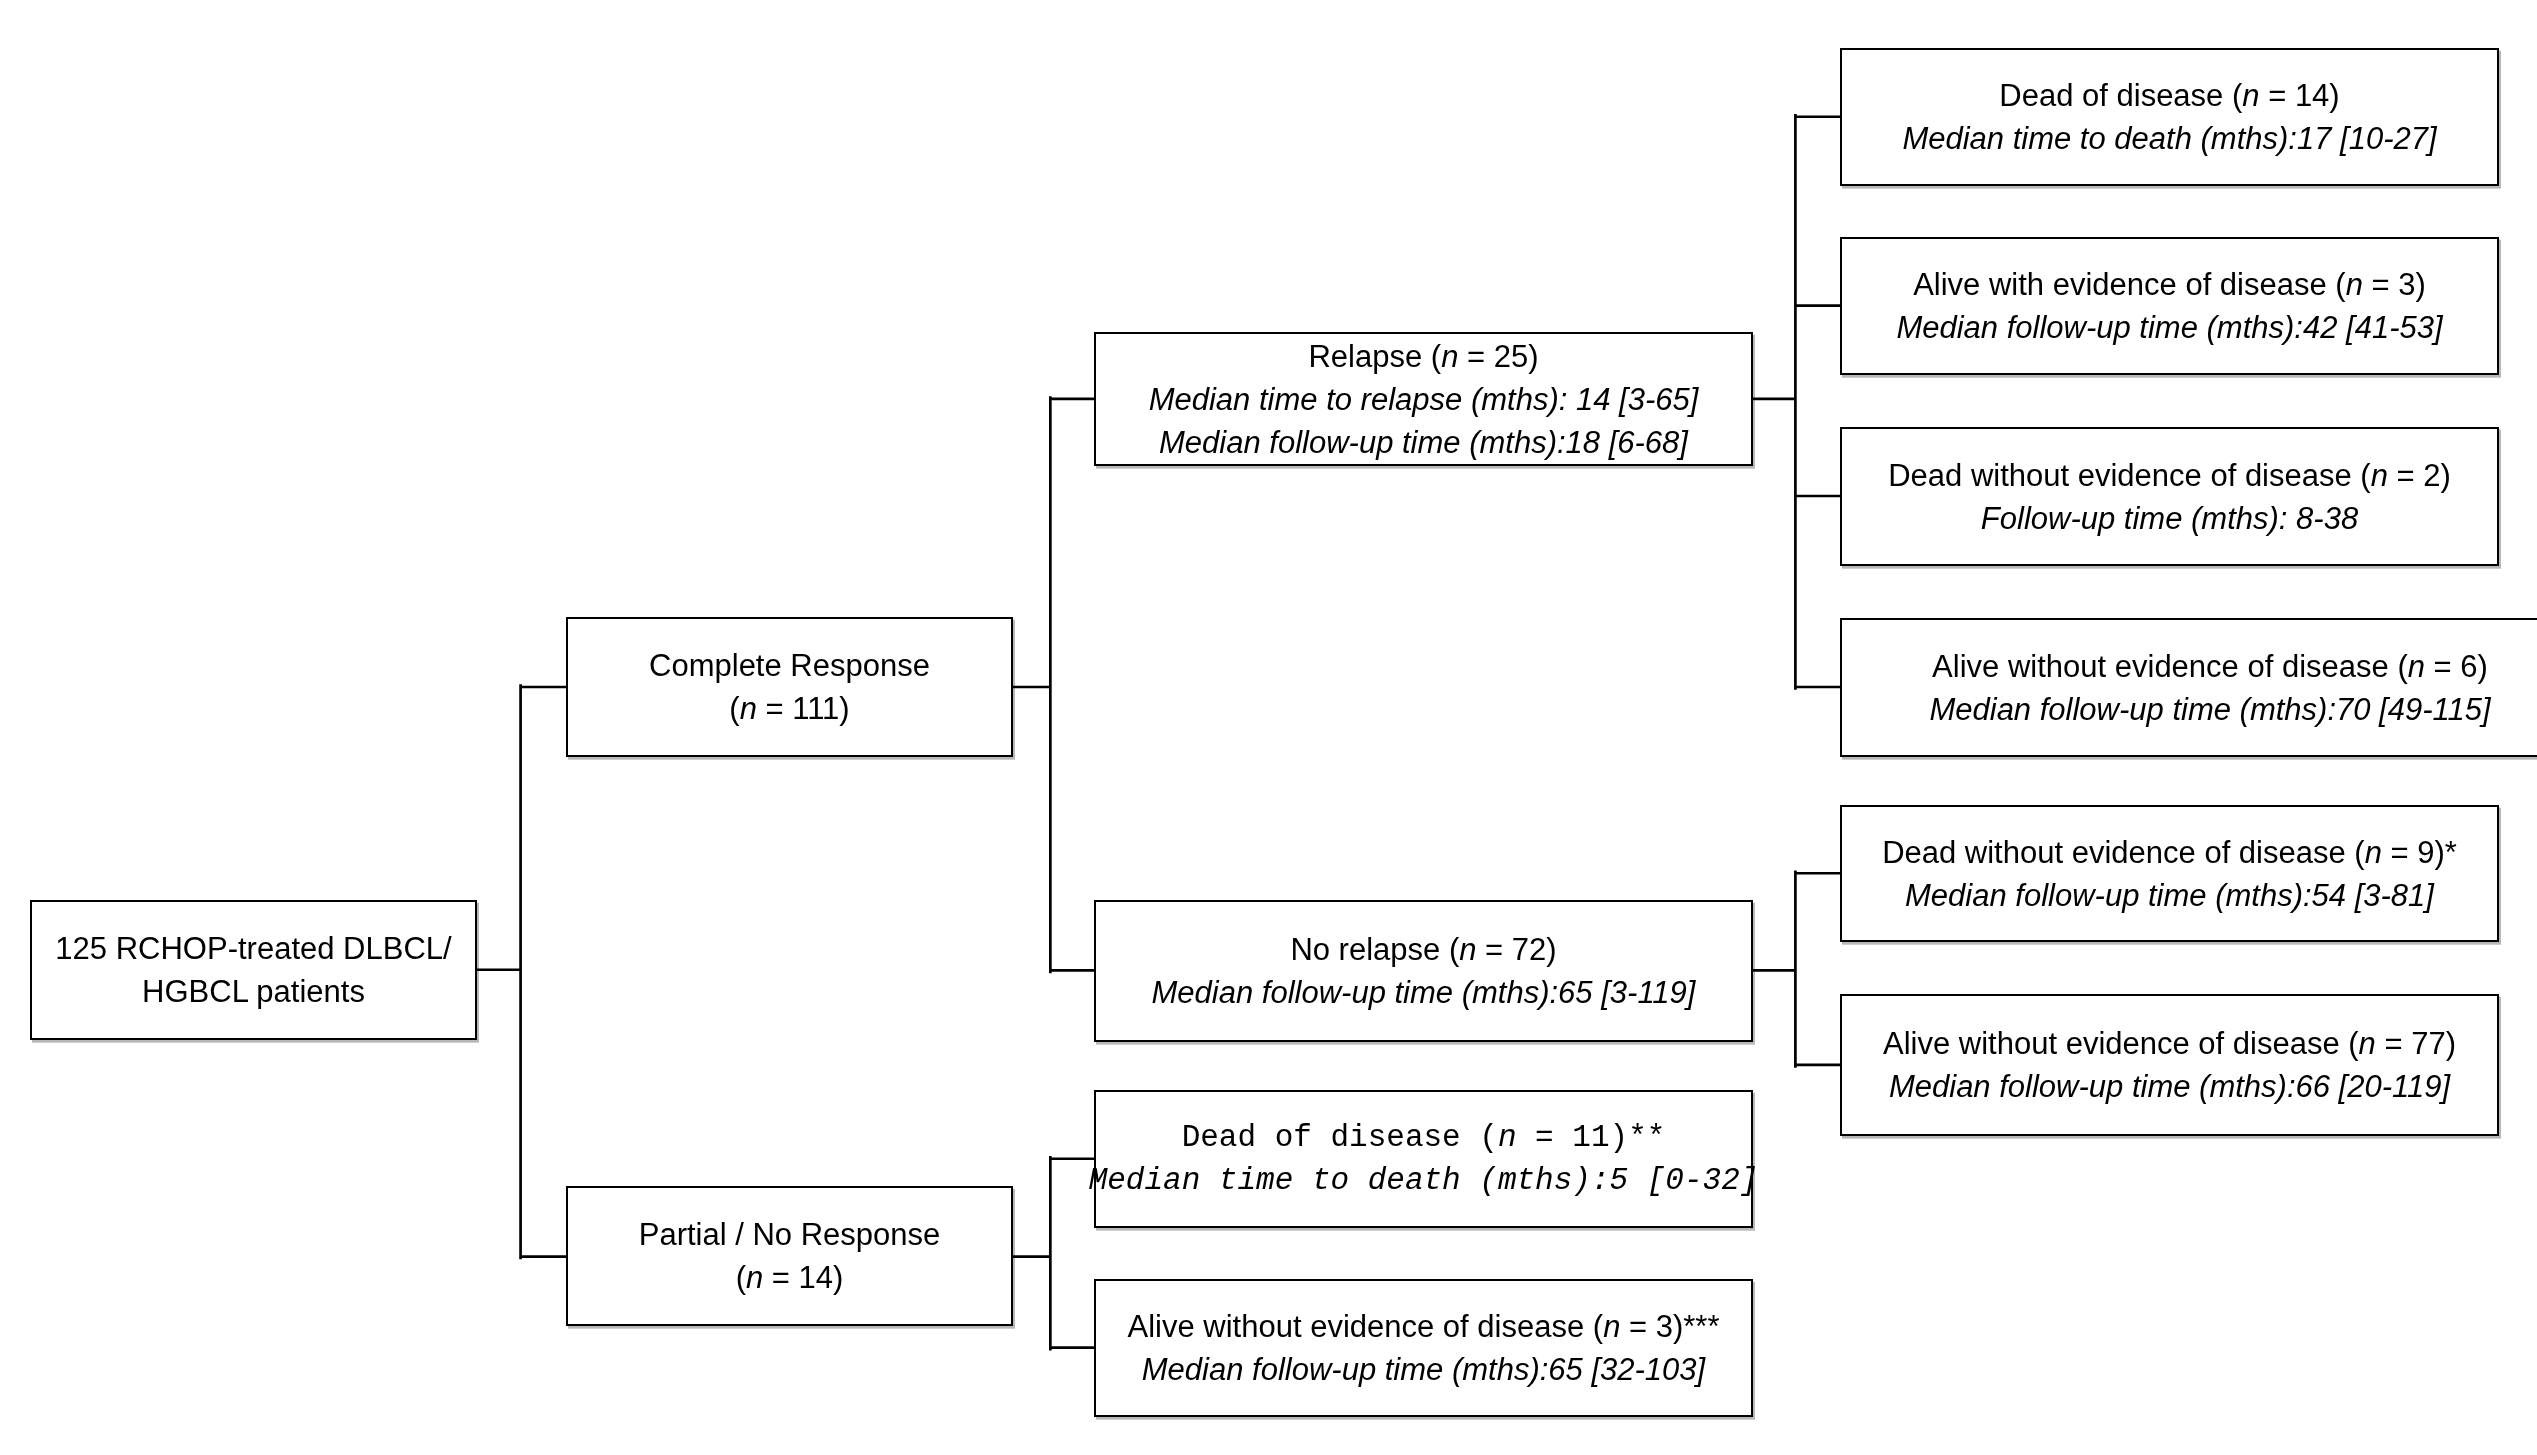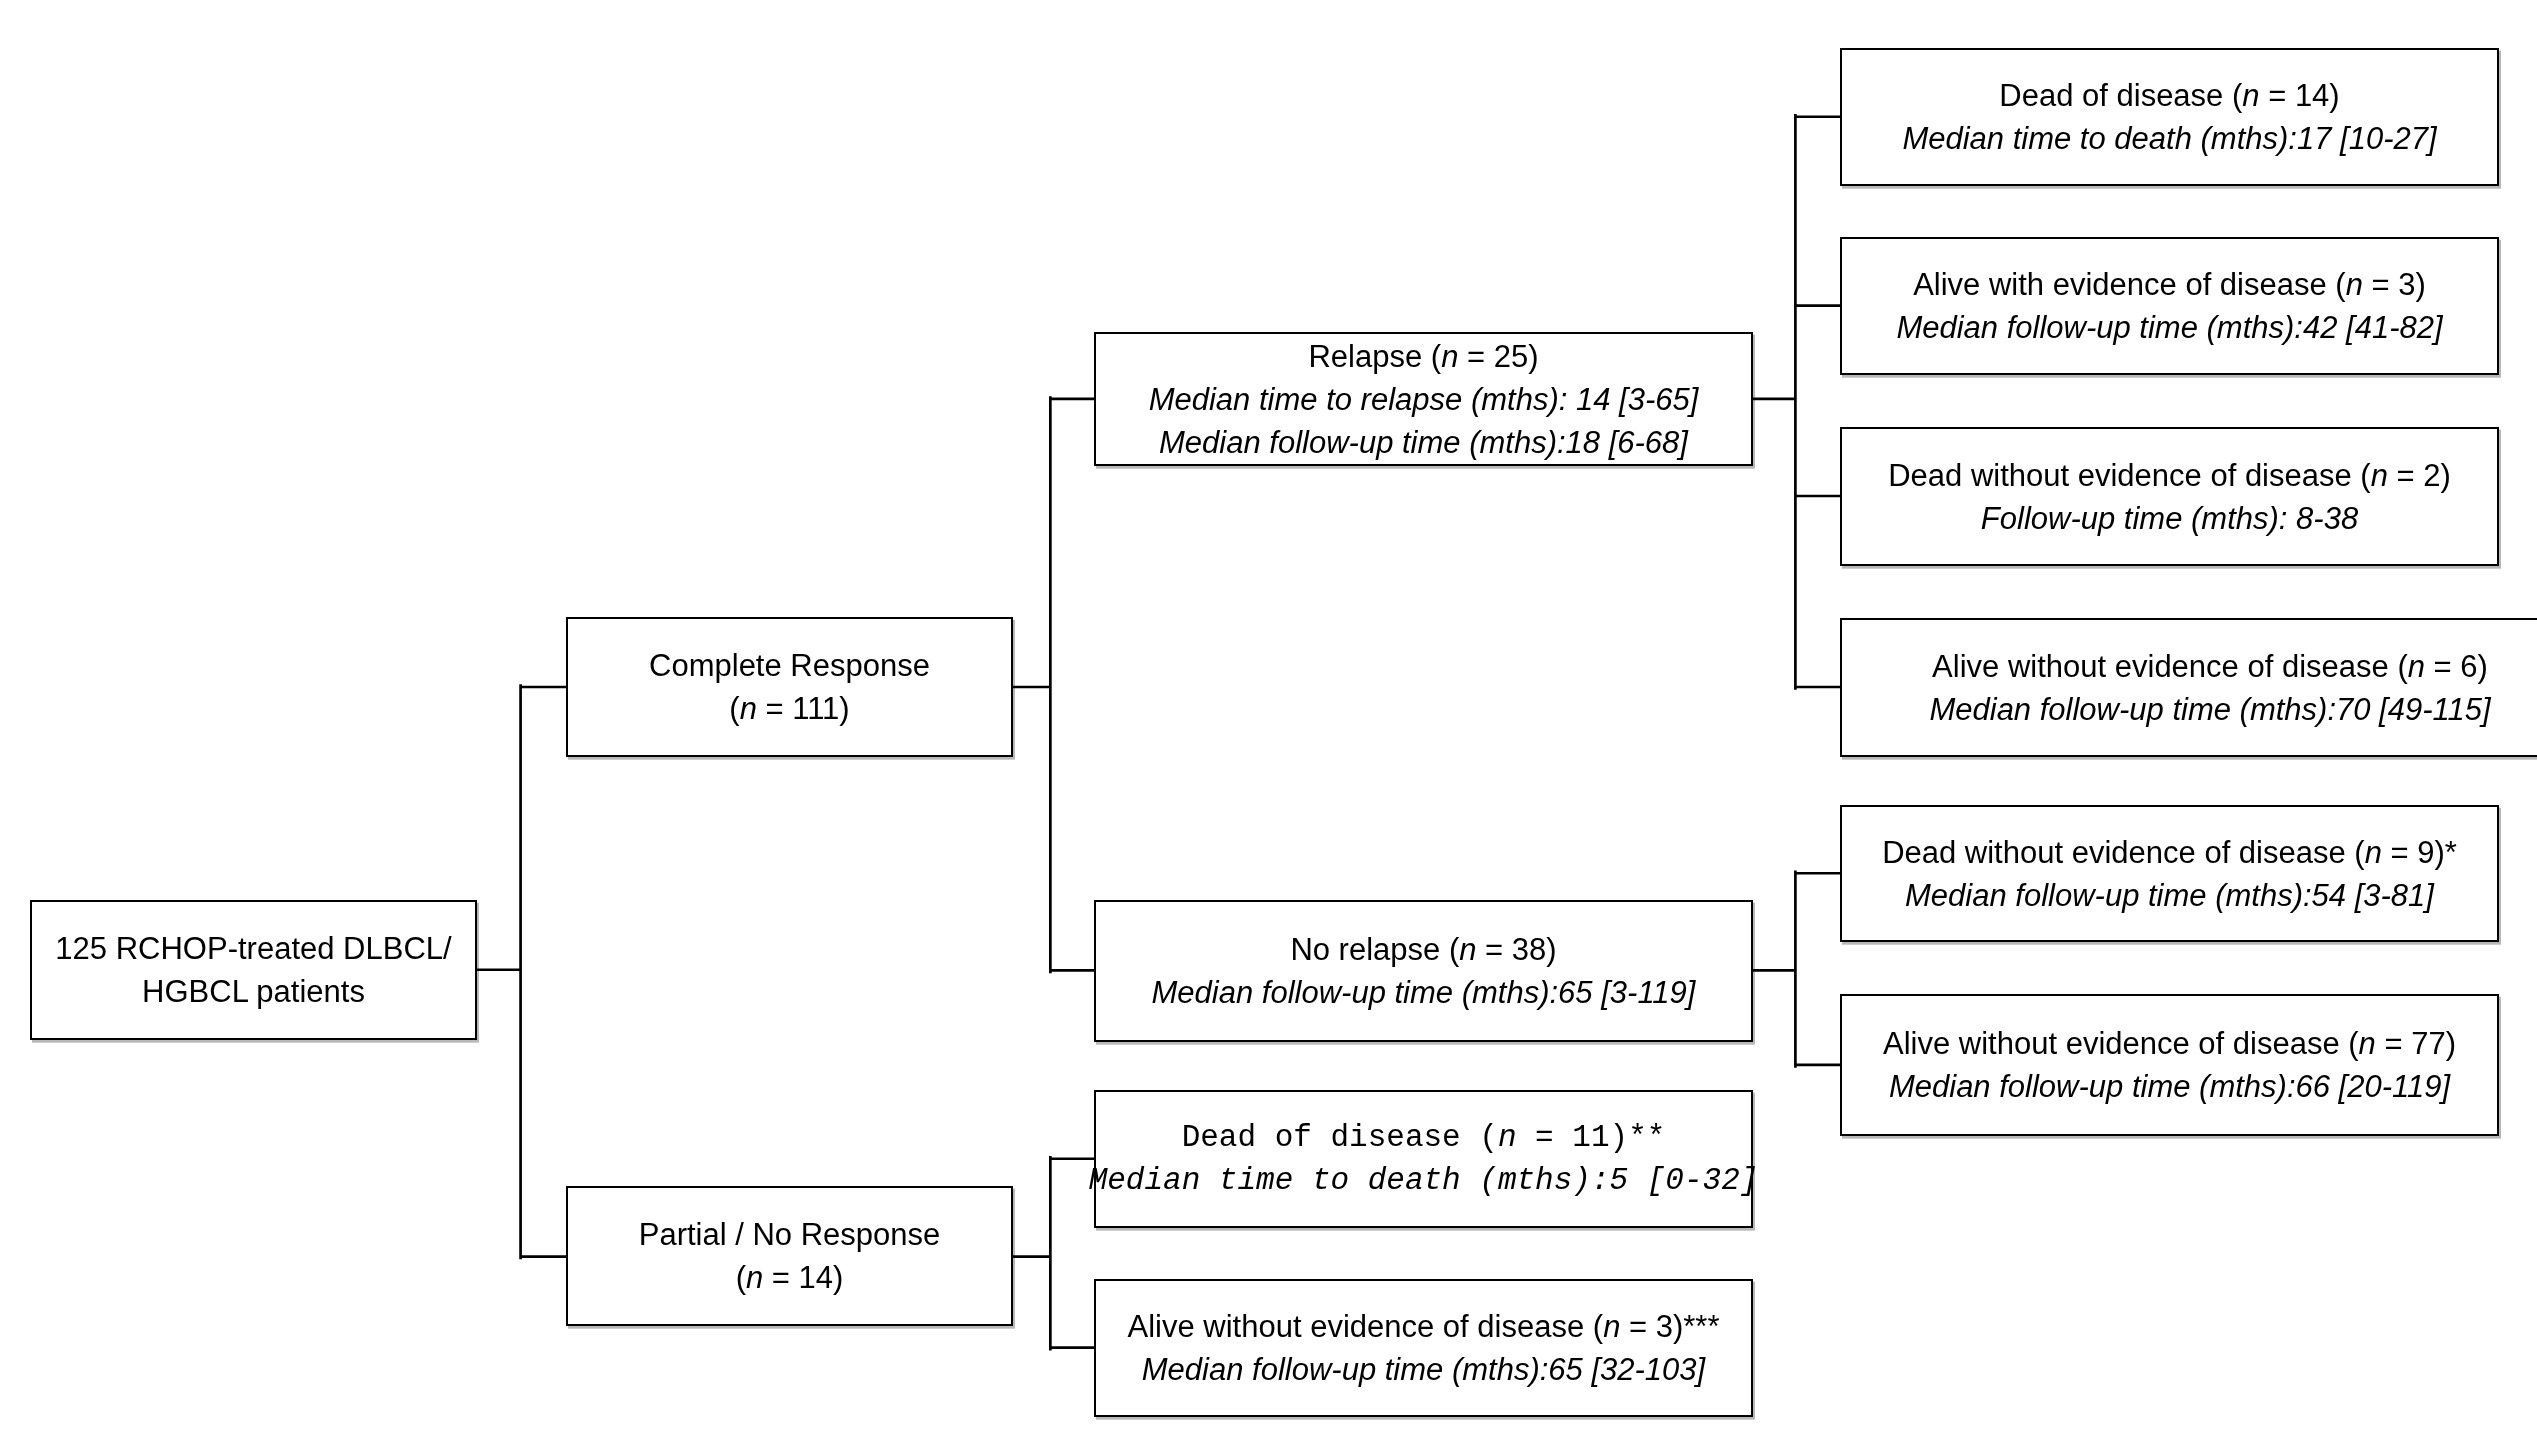--- a/index.html
+++ b/index.html
@@ -48,32 +48,32 @@
     <div class="ln"><span>(</span><i>n</i><span> = 14)</span></div>
   </div>
 
   <div class="box" style="left:1094px;top:332px;width:659px;height:134px;">
     <div class="ln"><span>Relapse (</span><i>n</i><span> = 25)</span></div>
     <div class="ln it">Median time to relapse (mths): 14 [3-65]</div>
     <div class="ln it">Median follow-up time (mths):18 [6-68]</div>
   </div>
 
   <div class="box" style="left:1094px;top:900px;width:659px;height:142px;">
-    <div class="ln"><span>No relapse (</span><i>n</i><span> = 38)</span></div>
+    <div class="ln"><span>No relapse (</span><i>n</i><span> = 72)</span></div>
     <div class="ln it">Median follow-up time (mths):65 [3-119]</div>
   </div>
 
   <div class="box" style="left:1840px;top:48px;width:659px;height:138px;">
     <div class="ln"><span>Dead of disease (</span><i>n</i><span> = 14)</span></div>
     <div class="ln it">Median time to death (mths):17 [10-27]</div>
   </div>
 
   <div class="box" style="left:1840px;top:237px;width:659px;height:138px;">
     <div class="ln"><span>Alive with evidence of disease (</span><i>n</i><span> = 3)</span></div>
-    <div class="ln it">Median follow-up time (mths):42 [41-82]</div>
+    <div class="ln it">Median follow-up time (mths):42 [41-53]</div>
   </div>
 
   <div class="box" style="left:1840px;top:427px;width:659px;height:139px;">
     <div class="ln"><span>Dead without evidence of disease (</span><i>n</i><span> = 2)</span></div>
     <div class="ln it">Follow-up time (mths): 8-38</div>
   </div>
 
   <div class="box" style="left:1840px;top:618px;width:740px;height:139px;">
     <div class="ln"><span>Alive without evidence of disease (</span><i>n</i><span> = 6)</span></div>
     <div class="ln it">Median follow-up time (mths):70 [49-115]</div>

